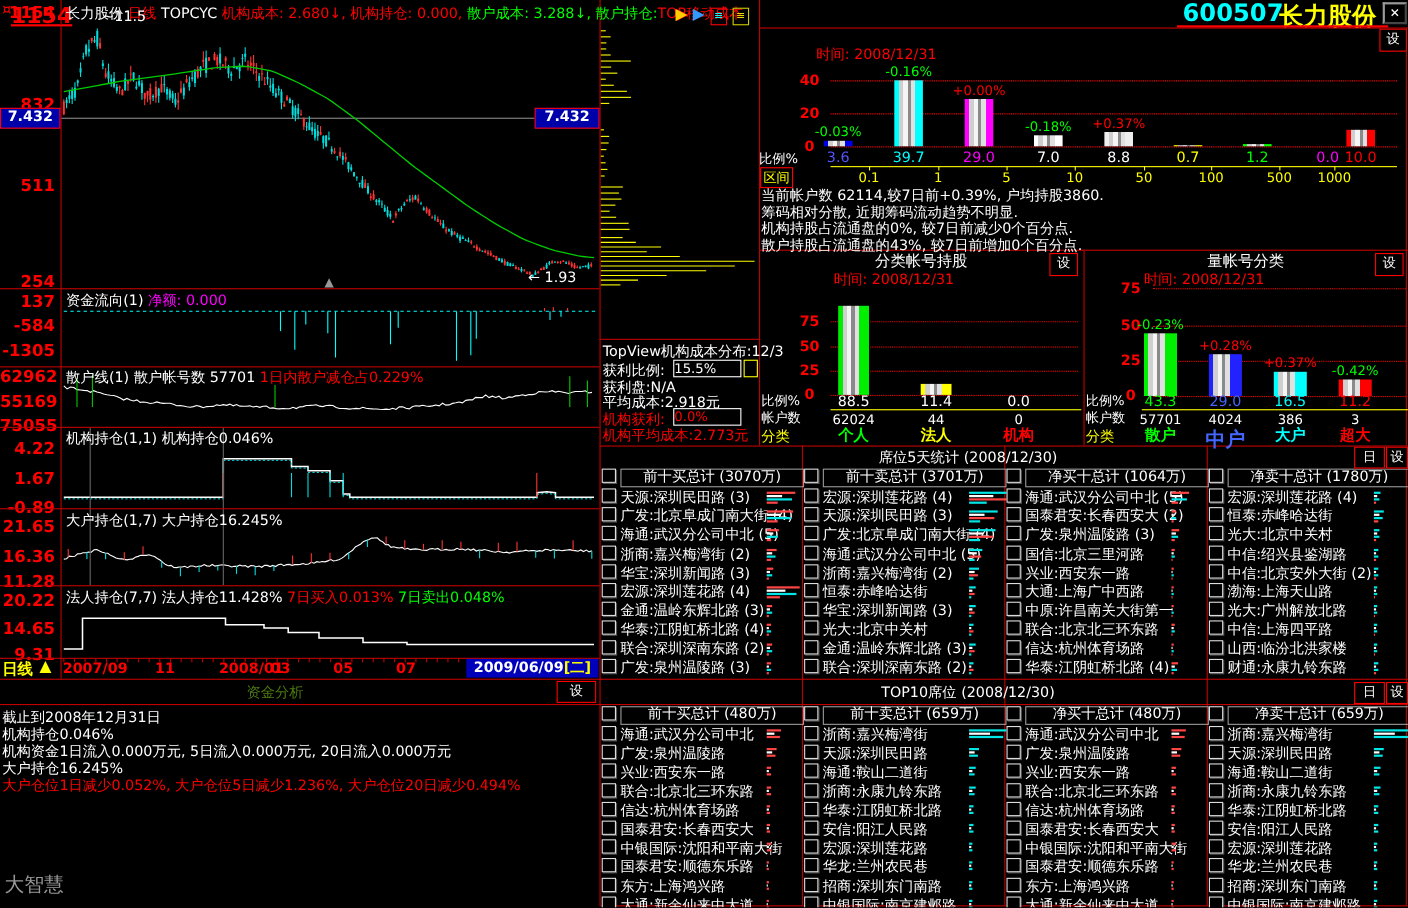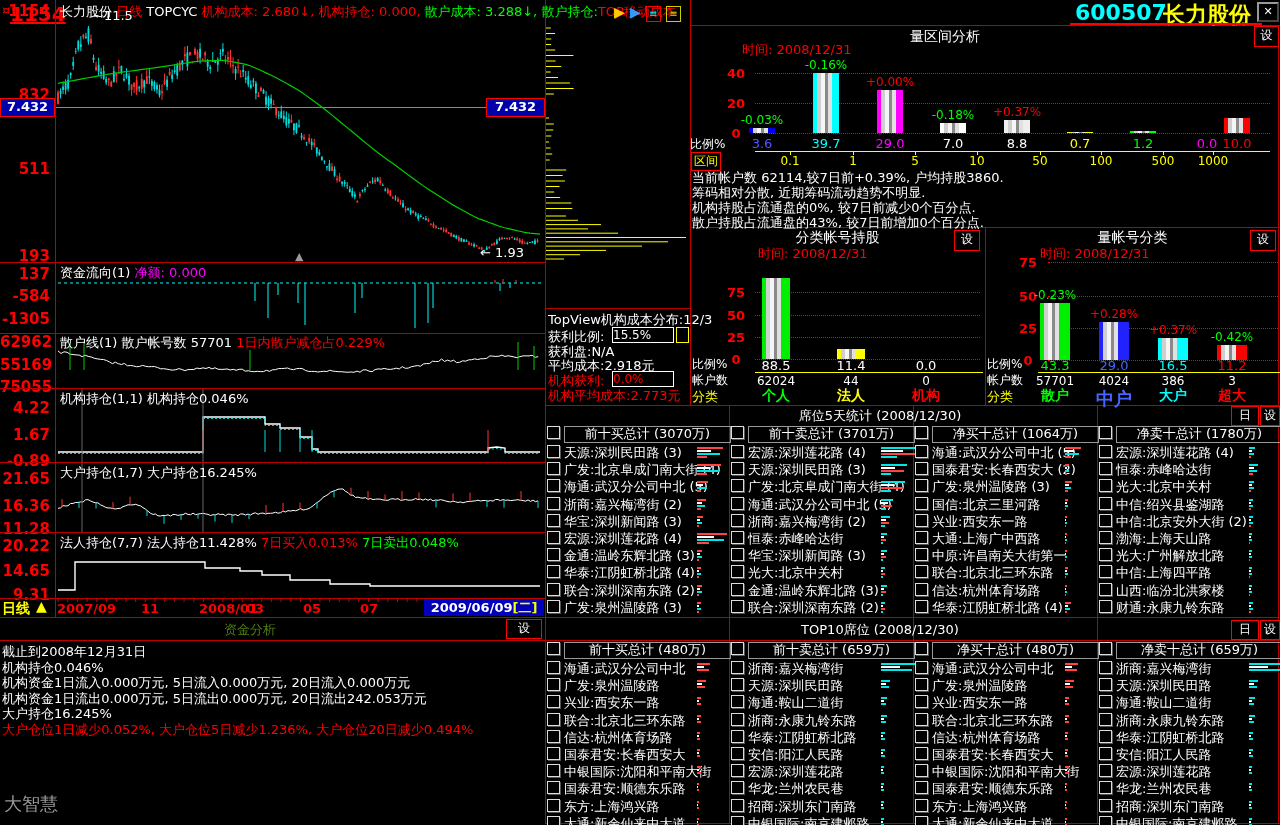--- a/index.html
+++ b/index.html
@@ -703,21 +703,21 @@
   </div>
 
   <span class="ph w" style="left:93px;top:8px">~11.5</span>
   <span class="ph w" style="left:480px;top:245px">← 1.93</span>
   <span class="a" style="left:295px;top:250px;color:#999;font-size:11px;z-index:10">▲</span>
 
   <div>
       <span class="axl" style="top: 4px;">1154</span>
       <span class="axl" style="top: 88px;">832</span>
       <span class="axl" style="top: 162px;">511</span>
-      <span class="axl" style="top: 249px;">193</span>
+      <span class="axl" style="top: 249px;">254</span>
       <span class="axl" style="top: 267px;">137</span>
       <span class="axl" style="top: 289px;">-584</span>
       <span class="axl" style="top: 312px;">-1305</span>
       <span class="axl" style="top: 335px;">62962</span>
       <span class="axl" style="top: 358px;">55169</span>
       <span class="axl" style="top: 380px;">75055</span>
       <span class="axl" style="top: 401px;">4.22</span>
       <span class="axl" style="top: 428px;">1.67</span>
       <span class="axl" style="top: 454px;">-0.89</span>
       <span class="axl" style="top: 472px;">21.65</span>
@@ -749,21 +749,20 @@
       <span class="dtick" style="top: 601px; left: 360px;">07</span>
     </div>
   <div class="a" style="left:424px;top:599px;width:120px;height:17px;background:#0000bb;z-index:12;font-size:13px;font-weight:bold;text-align:center;line-height:17px"><span class="w">2009/06/09</span><span class="y">[二]</span></div>
 
   <div class="a" style="left:150px;top:621px;width:200px;text-align:center;font-size:13px;color:#4d7c0f;z-index:10">资金分析</div>
   <div class="setbtn" style="left:506px;top:619px;width:34px;height:18px">设</div>
   <div class="a" style="left:2px;top:643px;z-index:10">
       <span class="fund-line" style="color: rgb(255, 255, 255);">截止到2008年12月31日</span>
       <span class="fund-line" style="color: rgb(255, 255, 255);">机构持仓0.046%</span>
       <span class="fund-line" style="color: rgb(255, 255, 255);">机构资金1日流入0.000万元, 5日流入0.000万元, 20日流入0.000万元</span>
-      <span class="fund-line" style="color: rgb(255, 255, 255);">机构资金1日流出0.000万元, 5日流出0.000万元, 20日流出242.053万元</span>
       <span class="fund-line" style="color: rgb(255, 255, 255);">大户持仓16.245%</span>
       <span class="fund-line" style="color: rgb(255, 0, 0);">大户仓位1日减少0.052%, 大户仓位5日减少1.236%, 大户仓位20日减少0.494%</span>
     </div>
   <span class="a" style="left:4px;top:792px;font-size:18px;color:#999;z-index:10">大智慧</span>
 
   <div class="tv w" style="top:311px">TopView机构成本分布:12/3</div>
   <div class="tv w" style="top:328px">获利比例:</div>
   <div class="tvbox w" style="left:612px;top:327px;width:60px;height:14px">15.5%</div>
   <div class="a" style="left:676px;top:327px;width:11px;height:14px;border:1px solid #ff0;z-index:10"></div>
   <div class="tv w" style="top:343px">获利盘:N/A</div>
@@ -771,21 +770,20 @@
   <div class="tv r" style="top:372px">机构获利:</div>
   <div class="tvbox r" style="left:612px;top:371px;width:60px;height:14px">0.0%</div>
   <div class="tv r" style="top:387px">机构平均成本:2.773元</div>
 
   <span class="a c" style="left:1075px;top:0;font-size:22px;font-weight:bold;z-index:10">600507</span>
   <span class="a y" style="left:1163px;top:0;font-size:22px;font-weight:bold;z-index:10">长力股份</span>
   <div class="a" style="left:1070px;top:23px;width:192px;height:2px;background:#f00;z-index:10"></div>
   <div class="a" style="left:1257px;top:2px;width:18px;height:16px;border:2px outset #999;color:#fff;font-size:11px;text-align:center;line-height:15px;z-index:14">✕</div>
   <div class="setbtn" style="left:1254px;top:26px;width:23px;height:19px">设</div>
 
-  <div class="a w" style="left:700px;top:28px;width:490px;text-align:center;font-size:14px;z-index:10">量区间分析</div>
   <div class="a r" style="left:742px;top:41px;font-size:13px;z-index:10">时间: 2008/12/31</div>
   <span class="a w" style="left:690px;top:136px;font-size:12px;z-index:10">比例%</span>
   <span class="a y" style="left:691px;top:152px;font-size:12px;border:1px solid #f00;padding:0 2px;z-index:10">区间</span>
 
   <div class="a" style="left:692px;top:169px;z-index:10">
       <span class="sum-line">当前帐户数 62114,较7日前+0.39%, 户均持股3860.</span>
       <span class="sum-line">筹码相对分散, 近期筹码流动趋势不明显.</span>
       <span class="sum-line">机构持股占流通盘的0%, 较7日前减少0个百分点.</span>
       <span class="sum-line">散户持股占流通盘的43%, 较7日前增加0个百分点.</span>
     </div>

